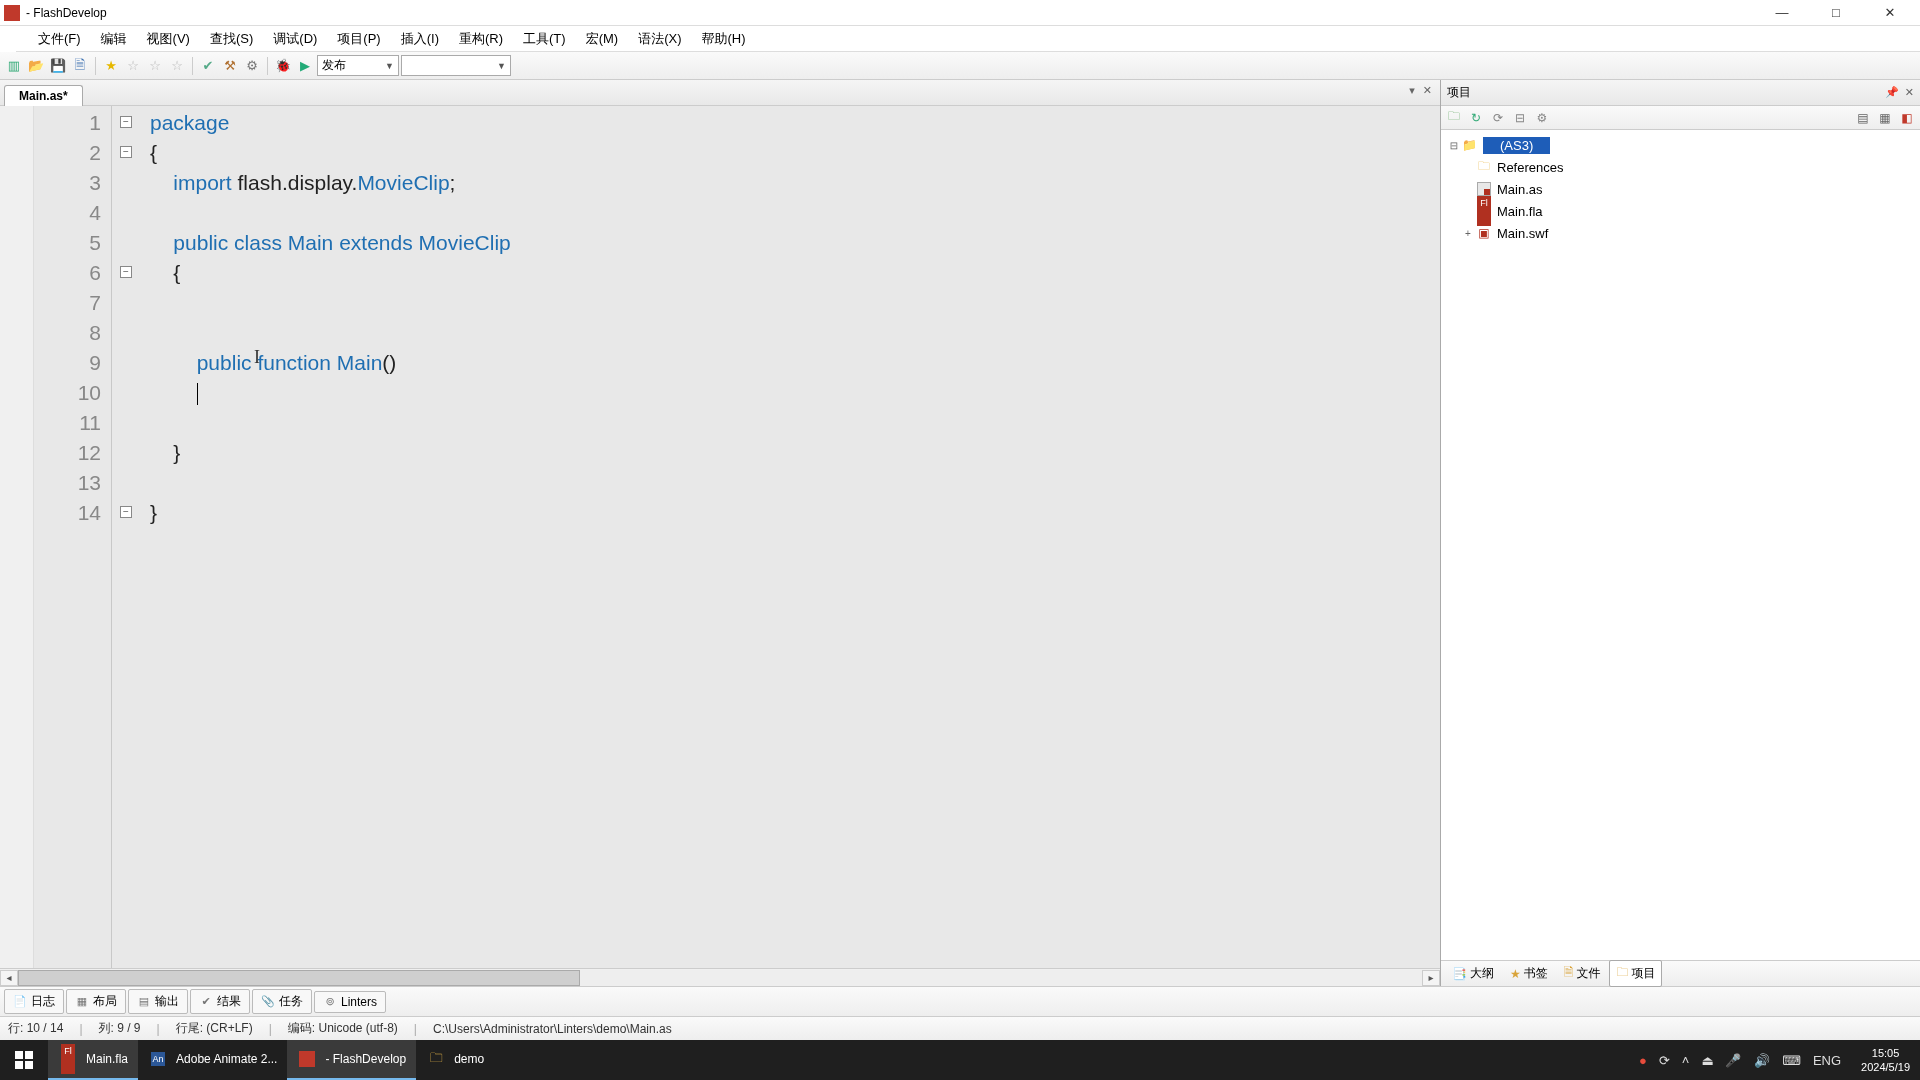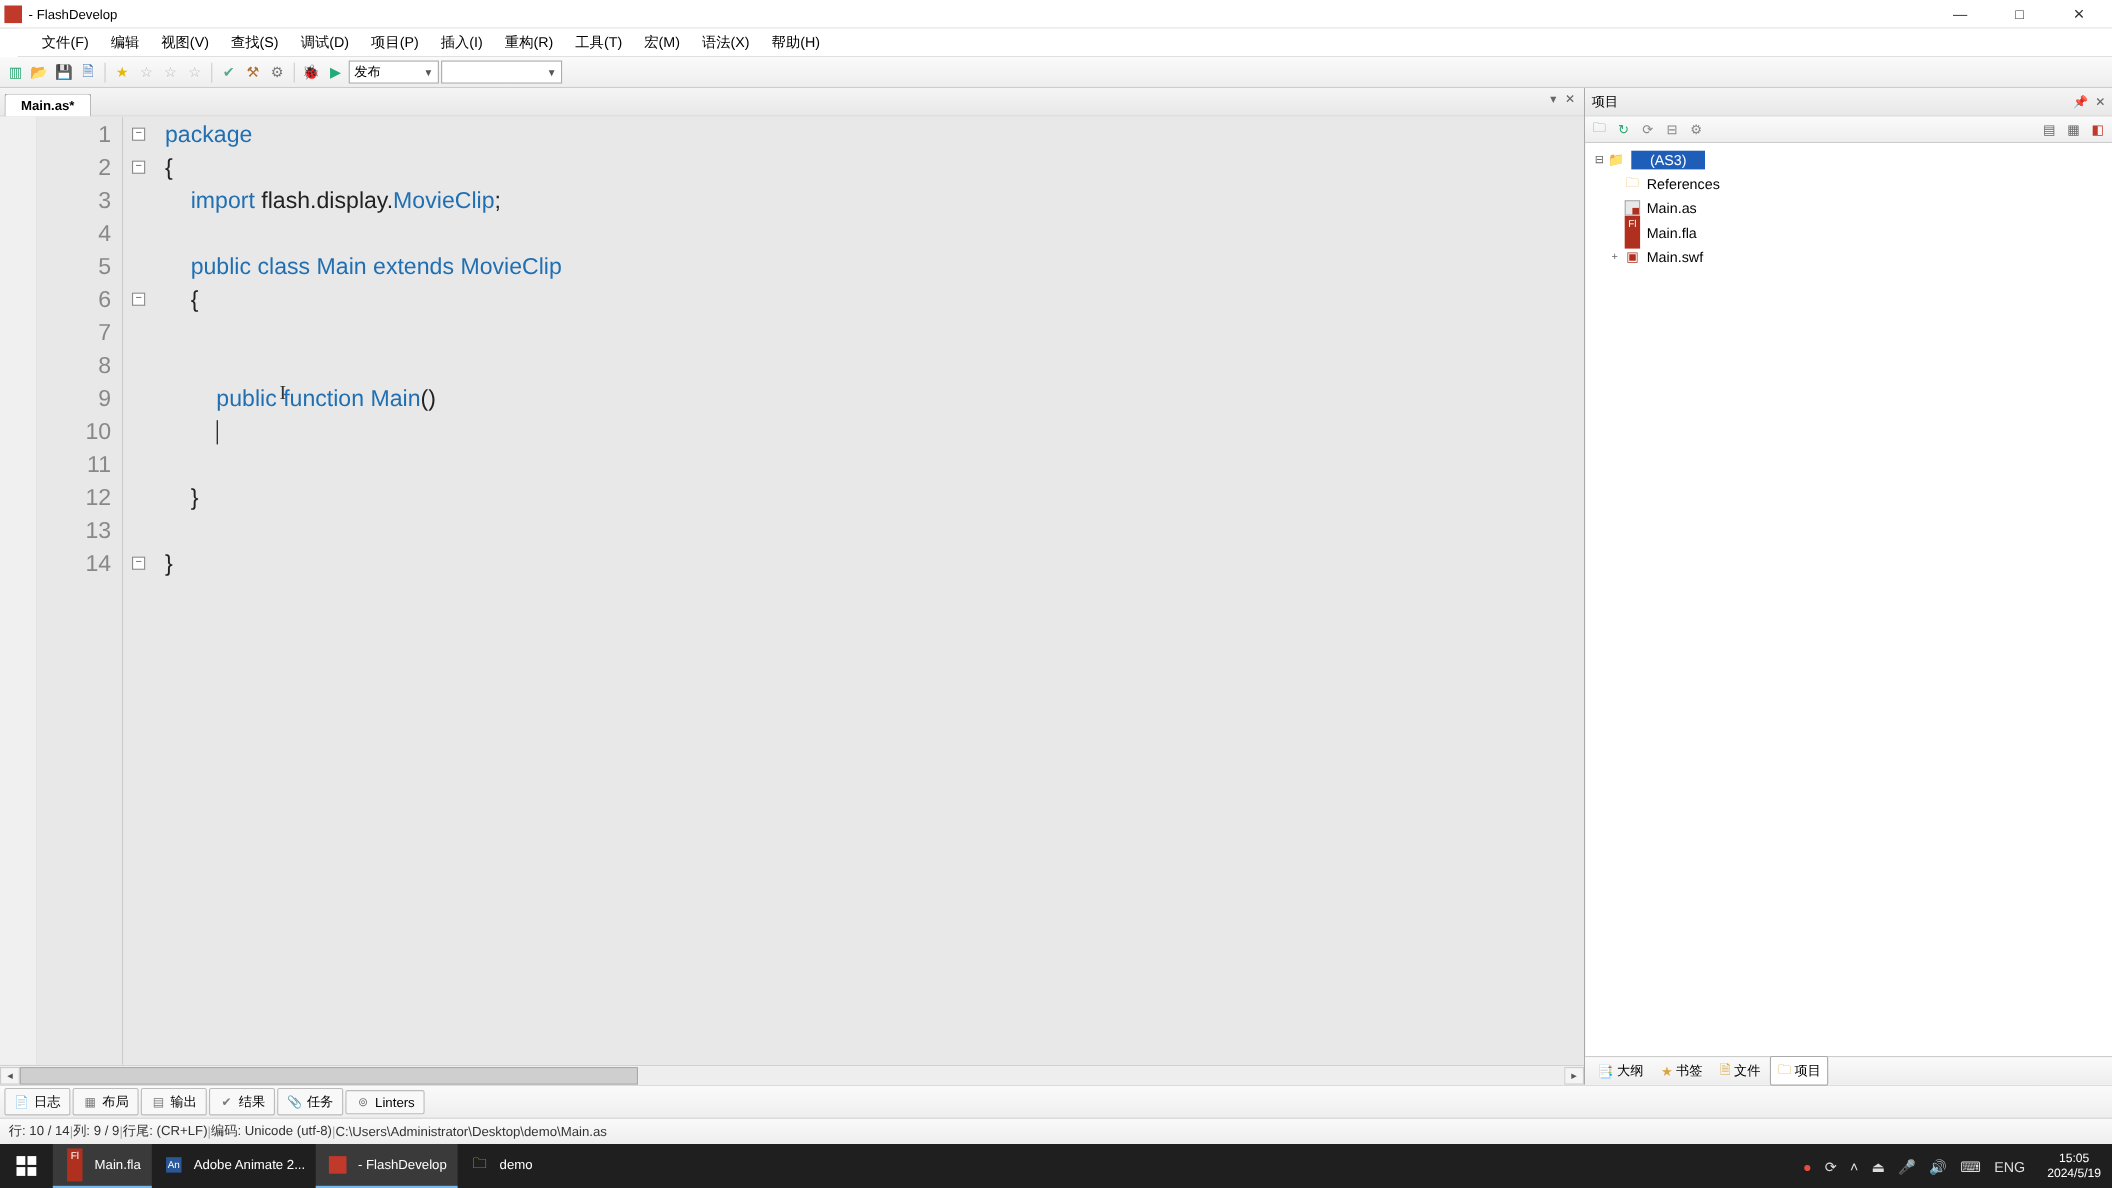--- a/index.html
+++ b/index.html
@@ -68,21 +68,21 @@
 .panelbottom { height: 26px; border-top: 1px solid #ccc; background: linear-gradient(#fafafa,#eee); display: flex; align-items: center; padding: 0 4px; font-size: 12px; gap: 2px; }
 .pbtab { padding: 2px 6px; display: flex; align-items: center; gap: 3px; border: 1px solid transparent; border-radius: 2px; }
 .pbtab.active { background: #fff; border: 1px solid #aaa; }
 
 
 .bottomtabs { height: 30px; background: linear-gradient(#fafafa,#eee); border-top: 1px solid #ccc; display: flex; align-items: center; padding: 0 4px; font-size: 12px; gap: 2px; }
 .btab { padding: 3px 8px; border: 1px solid #bbb; background: #f8f8f8; display: flex; align-items: center; gap: 4px; border-radius: 2px; }
 .btab .bicon { width: 14px; height: 14px; display: inline-flex; align-items: center; justify-content: center; font-size: 11px; color: #777; }
 
 
-.statusbar { height: 24px; background: linear-gradient(#fafafa,#eee); border-top: 1px solid #ccc; display: flex; align-items: center; padding: 0 8px; font-size: 12px; gap: 0; color: #333; }
+.statusbar { height: 24px; background: linear-gradient(#fafafa,#eee); border-top: 1px solid #ccc; display: flex; align-items: center; padding: 0 8px; font-size: 12px; gap: 16px; color: #333; }
 .statusbar .sep { color: #aaa; }
 
 
 .taskbar { height: 40px; background: #1f1f1f; display: flex; align-items: center; color: #fff; font-size: 12px; }
 .taskbar .start { width: 48px; height: 40px; display: flex; align-items: center; justify-content: center; }
 .winlogo { width: 18px; height: 18px; display: grid; grid-template-columns: 1fr 1fr; grid-template-rows: 1fr 1fr; gap: 2px; }
 .winlogo div { background: #fff; }
 .taskitem { height: 40px; padding: 0 10px; display: flex; align-items: center; gap: 8px; border-bottom: 2px solid transparent; }
 .taskitem.active { background: #3a3a3a; border-bottom: 2px solid #76b9ed; }
 .taskitem .ticon2 { width: 20px; height: 20px; display: flex; align-items: center; justify-content: center; font-size: 13px; }
@@ -302,21 +302,21 @@
 
 <div class="statusbar">
   <span>行: 10 / 14</span>
   <span class="sep">|</span>
   <span>列: 9 / 9</span>
   <span class="sep">|</span>
   <span>行尾: (CR+LF)</span>
   <span class="sep">|</span>
   <span>编码: Unicode (utf-8)</span>
   <span class="sep">|</span>
-  <span>C:\Users\Administrator\Desktop\demo\Main.as</span>
+  <span>C:\Users\Administrator\Linters\demo\Main.as</span>
 </div>
 
 <div class="taskbar">
   <div class="start">
     <div class="winlogo">
         <div></div>
         <div></div>
         <div></div>
         <div></div>
       </div>

